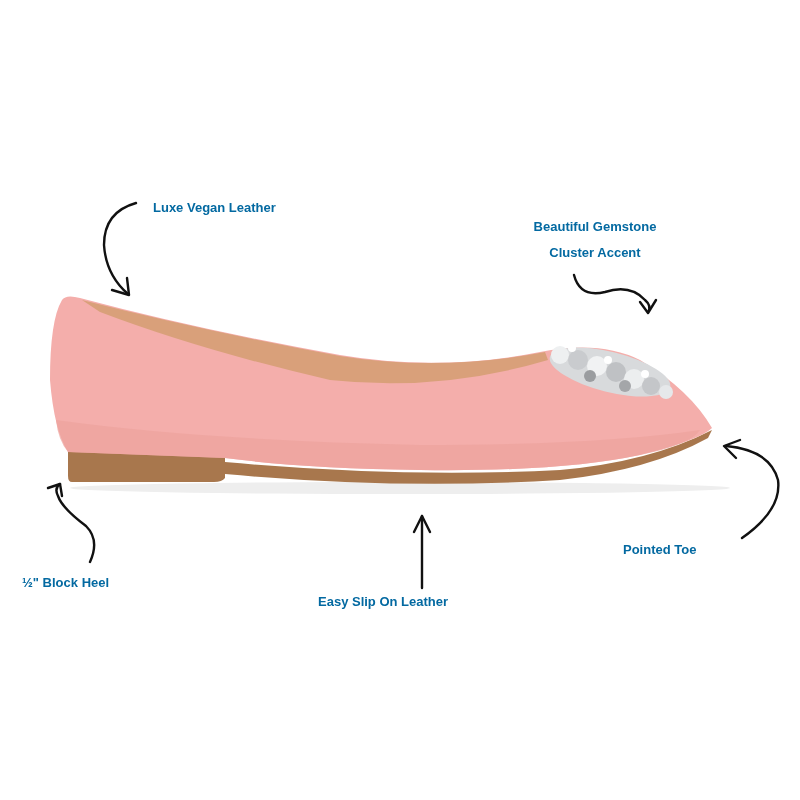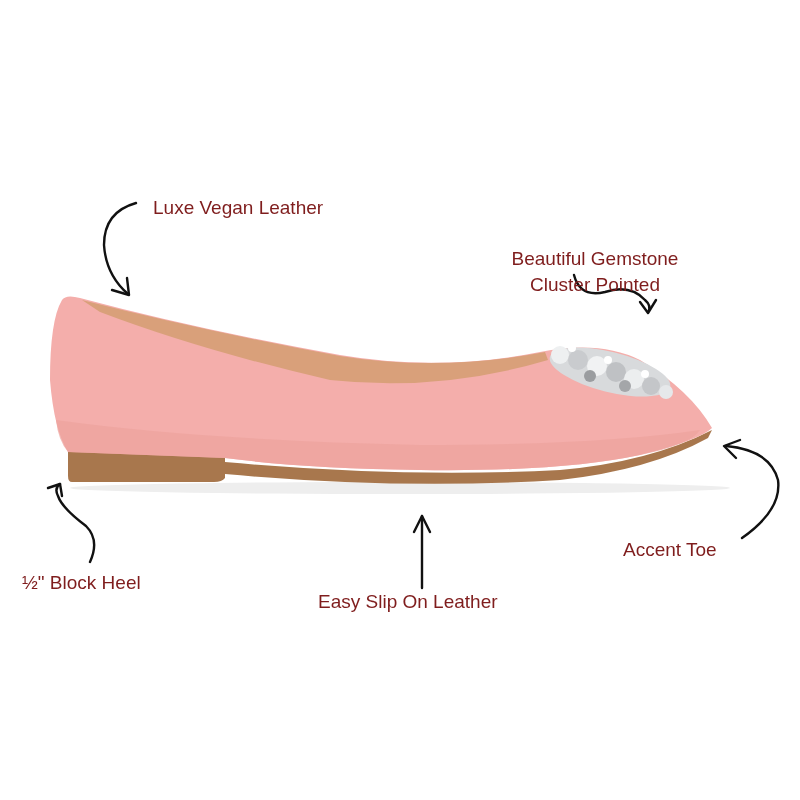--- a/index.html
+++ b/index.html
@@ -1,18 +1,18 @@
 <!DOCTYPE html>
 <html><head>
   <meta charset="utf-8">
   <style>
     html, body { margin: 0; padding: 0; background: #ffffff; }
     body { width: 800px; height: 800px; position: relative; overflow: hidden; font-family: "Liberation Sans", sans-serif; }
-    .label { position: absolute; font-weight: normal; font-size: 19px; color: #7f1d1d; line-height: 26px; white-space: nowrap; }
-    .label.center { text-align: center; margin-top: 32px; }
+    .label { position: absolute; font-weight: bold; font-size: 13px; color: #0369a1; line-height: 26px; white-space: nowrap; }
+    .label.center { text-align: center; }
     svg.layer { position: absolute; left: 0; top: 0; }
   </style>
 </head>
 <body>
 
 <svg class="layer" width="800" height="800" viewBox="0 0 800 800">
 
   <ellipse cx="400" cy="488" rx="330" ry="6" fill="#eeeeee"></ellipse>
 
   <path d="M68 450 L225 455 L225 478 Q222 482 214 482 L72 482 Q68 482 68 476 Z" fill="#a8774d"></path>
@@ -59,26 +59,26 @@
     <path d="M740 440 L724 446 L736 458"></path>
   </g>
 </svg>
 
 <div class="label" style="left:153px; top:195px;">
   <span>Luxe Vegan Leather</span>
 </div>
 
 <div class="label center" style="left:490px; top:214px; width:210px;">
   <div>Beautiful Gemstone</div>
-  <div>Cluster Pointed</div>
+  <div>Cluster Accent</div>
 </div>
 
 <div class="label" style="left:22px; top:570px;">
   <span>½" Block Heel</span>
 </div>
 
 <div class="label" style="left:318px; top:589px;">
   <span>Easy Slip On Leather</span>
 </div>
 
 <div class="label" style="left:623px; top:537px;">
-  <span>Accent Toe</span>
+  <span>Pointed Toe</span>
 </div>
 
 </body></html>

